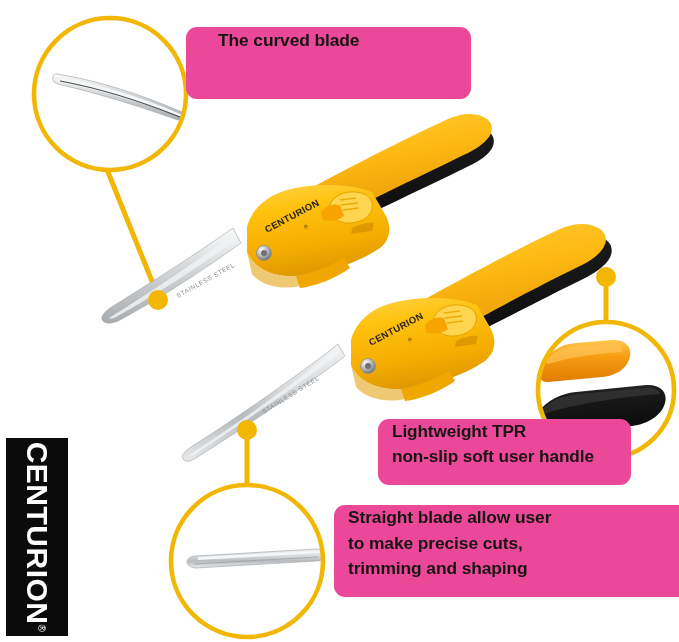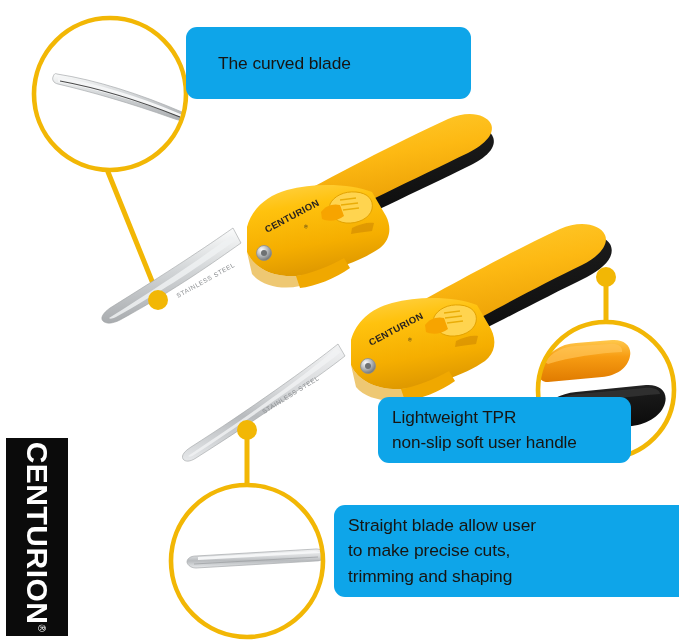--- a/index.html
+++ b/index.html
@@ -9,38 +9,37 @@
     font-family:"Liberation Sans", sans-serif;
     overflow:hidden;
     position:relative;
   }
   #stage{position:absolute;inset:0;width:679px;height:642px;overflow:hidden;background:#fff;}
   #art{position:absolute;left:0;top:0;width:679px;height:642px;}
 
   
   .callout{
     position:absolute;
-    background:#0ea5e9;
+    background:#ec4899;
     border-radius:11px;
     color:#171512;
-    font-weight:normal;
+    font-weight:bold;
     letter-spacing:-0.1px;
     box-sizing:border-box;
     display:flex;
     flex-direction:column;
-    justify-content:center;
   }
   .callout .line{white-space:nowrap;display:block;}
 
   #callout-curved{
     left:186px;top:27px;width:285px;height:72px;
     padding:0 0 0 32px;font-size:17.4px;line-height:26px;
   }
   #callout-grip{
-    left:378px;top:397px;width:253px;height:66px;
+    left:378px;top:419px;width:253px;height:66px;
     padding:0 0 0 14px;font-size:17.2px;line-height:25px;
   }
   #callout-straight{
     left:334px;top:505px;width:360px;height:92px;
     padding:0 0 0 14px;font-size:17.4px;line-height:25.5px;
   }
 
   
   #brand-badge{
     position:absolute;left:6px;top:438px;width:62px;height:198px;

